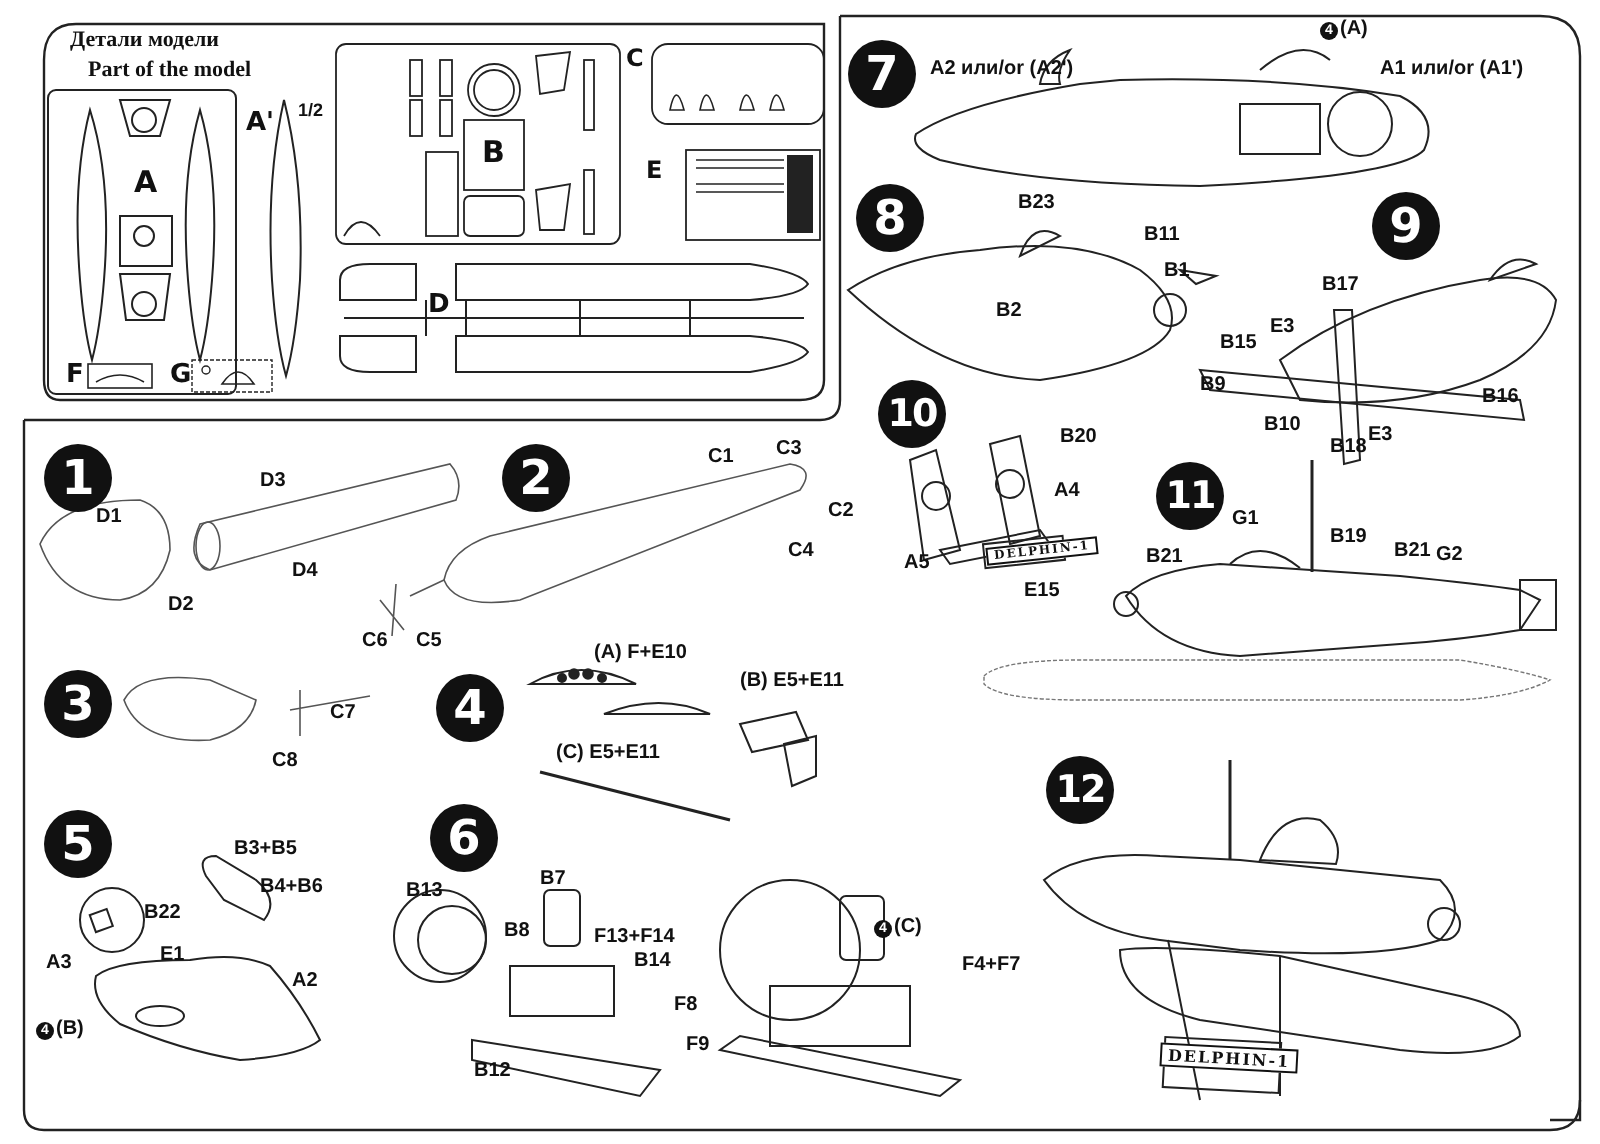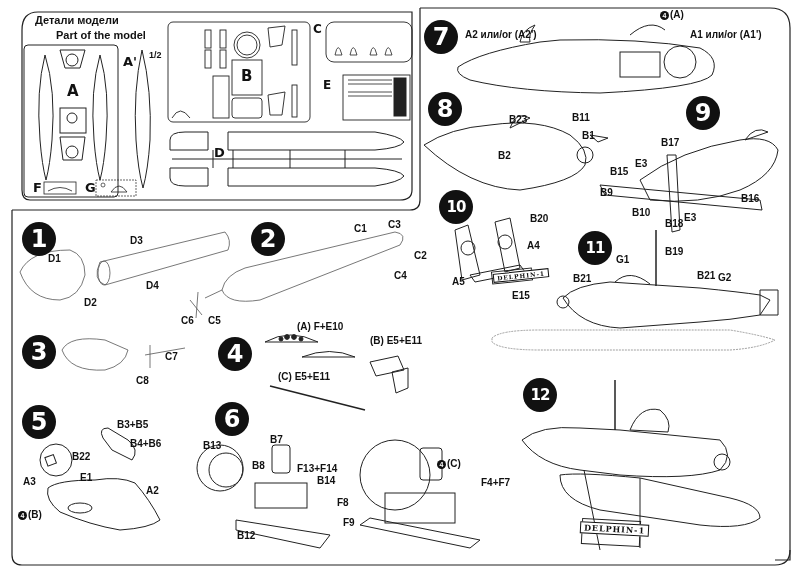--- a/index.html
+++ b/index.html
@@ -1,24 +1,24 @@
 <!DOCTYPE html>
 <html><head>
 <meta charset="utf-8">
 <style>
   html, body { margin: 0; padding: 0; background: #ffffff; }
   body { width: 800px; height: 572px; position: relative; overflow: hidden; font-family: "Liberation Sans", sans-serif; color: #111; }
   .sheet { position: absolute; inset: 0; }
   svg.art { position: absolute; left: 0; top: 0; width: 800px; height: 572px; }
   .lbl { position: absolute; font-weight: bold; font-size: 10px; color: #111; white-space: nowrap; font-family: "Liberation Sans", sans-serif; }
   .lbl.sm { font-size: 9px; }
-  .lbl.title { font-size: 11px; }
+  .lbl.title { font-size: 11px; font-family: Liberation Serif, serif; }
   .lbl.sprue { font-size: 15px; font-family: "DejaVu Sans", sans-serif; font-weight: bold; }
   .step { position: absolute; width: 34px; height: 34px; border-radius: 50%; background: #111; color: #fff; font-weight: bold; font-size: 24px; line-height: 34px; text-align: center; font-family: "DejaVu Sans", sans-serif; }
-  .step.two { font-size: 15px; letter-spacing: -1px; }
+  .step.two { font-size: 19px; letter-spacing: -1px; }
   .mini { display: inline-block; width: 9px; height: 9px; border-radius: 50%; background: #111; color: #fff; font-size: 7px; line-height: 9px; text-align: center; vertical-align: 0px; margin-right: 1px; }
   .plate { position: absolute; font-family: "DejaVu Serif", serif; font-weight: bold; font-size: 8px; border: 1px solid #111; padding: 0 3px; background: #fff; letter-spacing: 1px; }
 </style>
 </head>
 <body>
 
 <div class="sheet">
 
 <svg class="art" viewBox="0 0 800 572" xmlns="http://www.w3.org/2000/svg" fill="none" stroke="#222" stroke-width="1">
 
@@ -171,21 +171,21 @@
     <path d="M630 430 Q640 405 660 410 Q672 420 668 432 Z"></path>
     <circle cx="722" cy="462" r="8"></circle>
     <path d="M615 380 V430" stroke-width="1.5"></path>
     <path d="M560 475 Q580 472 640 478 L730 498 Q760 505 760 518 Q745 530 700 525 L600 510 Q560 500 560 475 Z"></path>
     <path d="M584 470 L600 550 M640 478 L640 548"></path>
     <rect x="582" y="520" width="58" height="25" transform="rotate(3 611 532)"></rect>
   </g>
 </svg>
 
 <div class="lbl title" style="left:35px;top:14px">Детали модели</div>
-<div class="lbl title" style="left:56px;top:29px">Part of the model</div>
+<div class="lbl title" style="left:44px;top:29px">Part of the model</div>
 
 <div class="lbl sprue" style="left:67px;top:82px">A</div>
 <div class="lbl sprue" style="left:123px;top:54px;font-size:13px">A'</div>
 <div class="lbl sm" style="left:149px;top:50px">1/2</div>
 <div class="lbl sprue" style="left:241px;top:67px">B</div>
 <div class="lbl sprue" style="left:313px;top:22px;font-size:12px">C</div>
 <div class="lbl sprue" style="left:323px;top:78px;font-size:12px">E</div>
 <div class="lbl sprue" style="left:214px;top:145px;font-size:13px">D</div>
 <div class="lbl sprue" style="left:33px;top:180px;font-size:13px">F</div>
 <div class="lbl sprue" style="left:85px;top:180px;font-size:13px">G</div>
@@ -238,41 +238,41 @@
 <div class="lbl" style="left:337px;top:497px">F8</div>
 <div class="lbl" style="left:343px;top:517px">F9</div>
 <div class="lbl" style="left:237px;top:530px">B12</div>
 <div class="lbl" style="left:437px;top:458px"><span class="mini">4</span><span>(C)</span></div>
 <div class="lbl" style="left:481px;top:477px">F4+F7</div>
 
 <div class="lbl" style="left:465px;top:29px">A2 или/or (A2')</div>
 <div class="lbl" style="left:690px;top:29px">A1 или/or (A1')</div>
 <div class="lbl" style="left:660px;top:9px"><span class="mini">4</span><span>(A)</span></div>
 
-<div class="lbl" style="left:509px;top:114px">B23</div>
+<div class="lbl" style="left:509px;top:96px">B23</div>
 <div class="lbl" style="left:572px;top:112px">B11</div>
 <div class="lbl" style="left:582px;top:130px">B1</div>
 <div class="lbl" style="left:498px;top:150px">B2</div>
 
 <div class="lbl" style="left:661px;top:137px">B17</div>
 <div class="lbl" style="left:635px;top:158px">E3</div>
 <div class="lbl" style="left:610px;top:166px">B15</div>
 <div class="lbl" style="left:600px;top:187px">B9</div>
 <div class="lbl" style="left:632px;top:207px">B10</div>
 <div class="lbl" style="left:665px;top:218px">B18</div>
 <div class="lbl" style="left:684px;top:212px">E3</div>
 <div class="lbl" style="left:741px;top:193px">B16</div>
 
 <div class="lbl" style="left:530px;top:213px">B20</div>
 <div class="lbl" style="left:527px;top:240px">A4</div>
 <div class="lbl" style="left:452px;top:276px">A5</div>
 <div class="lbl" style="left:512px;top:290px">E15</div>
 <div class="plate" style="left:493px;top:271px;font-size:6px;transform:rotate(-6deg)">DELPHIN-1</div>
 
 <div class="lbl" style="left:616px;top:254px">G1</div>
-<div class="lbl" style="left:665px;top:246px">B19</div>
+<div class="lbl" style="left:665px;top:263px">B19</div>
 <div class="lbl" style="left:573px;top:273px">B21</div>
 <div class="lbl" style="left:697px;top:270px">B21</div>
 <div class="lbl" style="left:718px;top:272px">G2</div>
 
 <div class="plate" style="left:580px;top:523px;transform:rotate(3deg)">DELPHIN-1</div>
 
 </div>
 
 </body></html>

